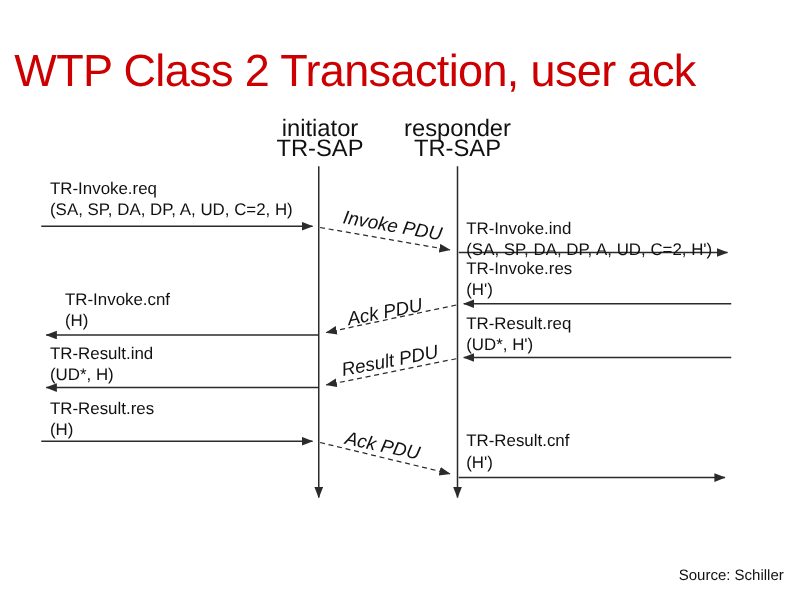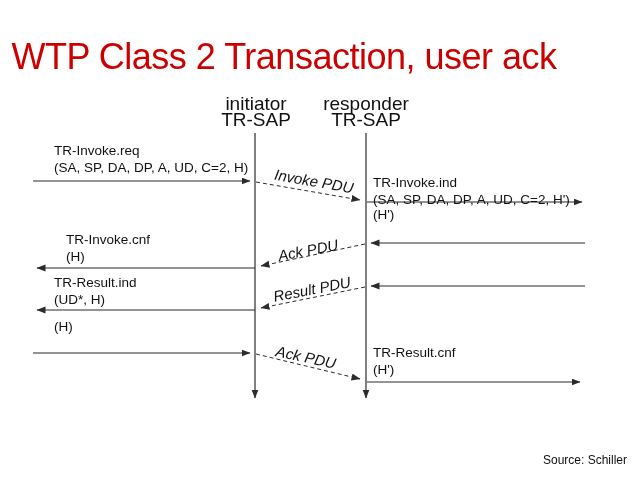--- a/index.html
+++ b/index.html
@@ -12,21 +12,21 @@
     font-size:36px;letter-spacing:-0.5px;white-space:nowrap;
   }
   .colhead{
     position:absolute;top:96px;width:120px;text-align:center;
     font-size:19px;line-height:16px;
   }
   .ch-init{left:196px;}
   .ch-resp{left:306px;}
   svg.wires{position:absolute;left:0;top:0;}
   .prim{position:absolute;font-size:13.5px;line-height:17px;white-space:nowrap;}
-  .lp{left:54px;}
+  .lp{left:40px;}
   .rp{left:373px;}
   .lp1{top:142px;} .lp2{top:231px;margin-left:12px;} .lp3{top:274px;} .lp4{top:318px;}
   .rp1{top:174px;} .rp2{top:206px;} .rp3{top:250px;} .rp4{top:344px;}
   .pdu{
     position:absolute;font-size:15px;font-style:italic;white-space:nowrap;
     transform-origin:center;
   }
   .pdu1{left:314px;top:181px;transform:translate(-50%,-50%) rotate(10deg);}
   .pdu2{left:308px;top:250px;transform:translate(-50%,-50%) rotate(-11deg);}
   .pdu3{left:312px;top:289px;transform:translate(-50%,-50%) rotate(-11deg);}
@@ -83,29 +83,35 @@
   </div>
   <div class="prim lp lp2">
     <div>TR-Invoke.cnf</div>
     <div>(H)</div>
   </div>
   <div class="prim lp lp3">
     <div>TR-Result.ind</div>
     <div>(UD*, H)</div>
   </div>
   <div class="prim lp lp4">
+    <div>TR-Result.res</div>
     <div>(H)</div>
   </div>
 
   <div class="prim rp rp1">
     <div>TR-Invoke.ind</div>
     <div>(SA, SP, DA, DP, A, UD, C=2, H')</div>
   </div>
   <div class="prim rp rp2">
+    <div>TR-Invoke.res</div>
     <div>(H')</div>
+  </div>
+  <div class="prim rp rp3">
+    <div>TR-Result.req</div>
+    <div>(UD*, H')</div>
   </div>
   <div class="prim rp rp4">
     <div>TR-Result.cnf</div>
     <div>(H')</div>
   </div>
 
   <div class="pdu pdu1">Invoke PDU</div>
   <div class="pdu pdu2">Ack PDU</div>
   <div class="pdu pdu3">Result PDU</div>
   <div class="pdu pdu4">Ack PDU</div>

